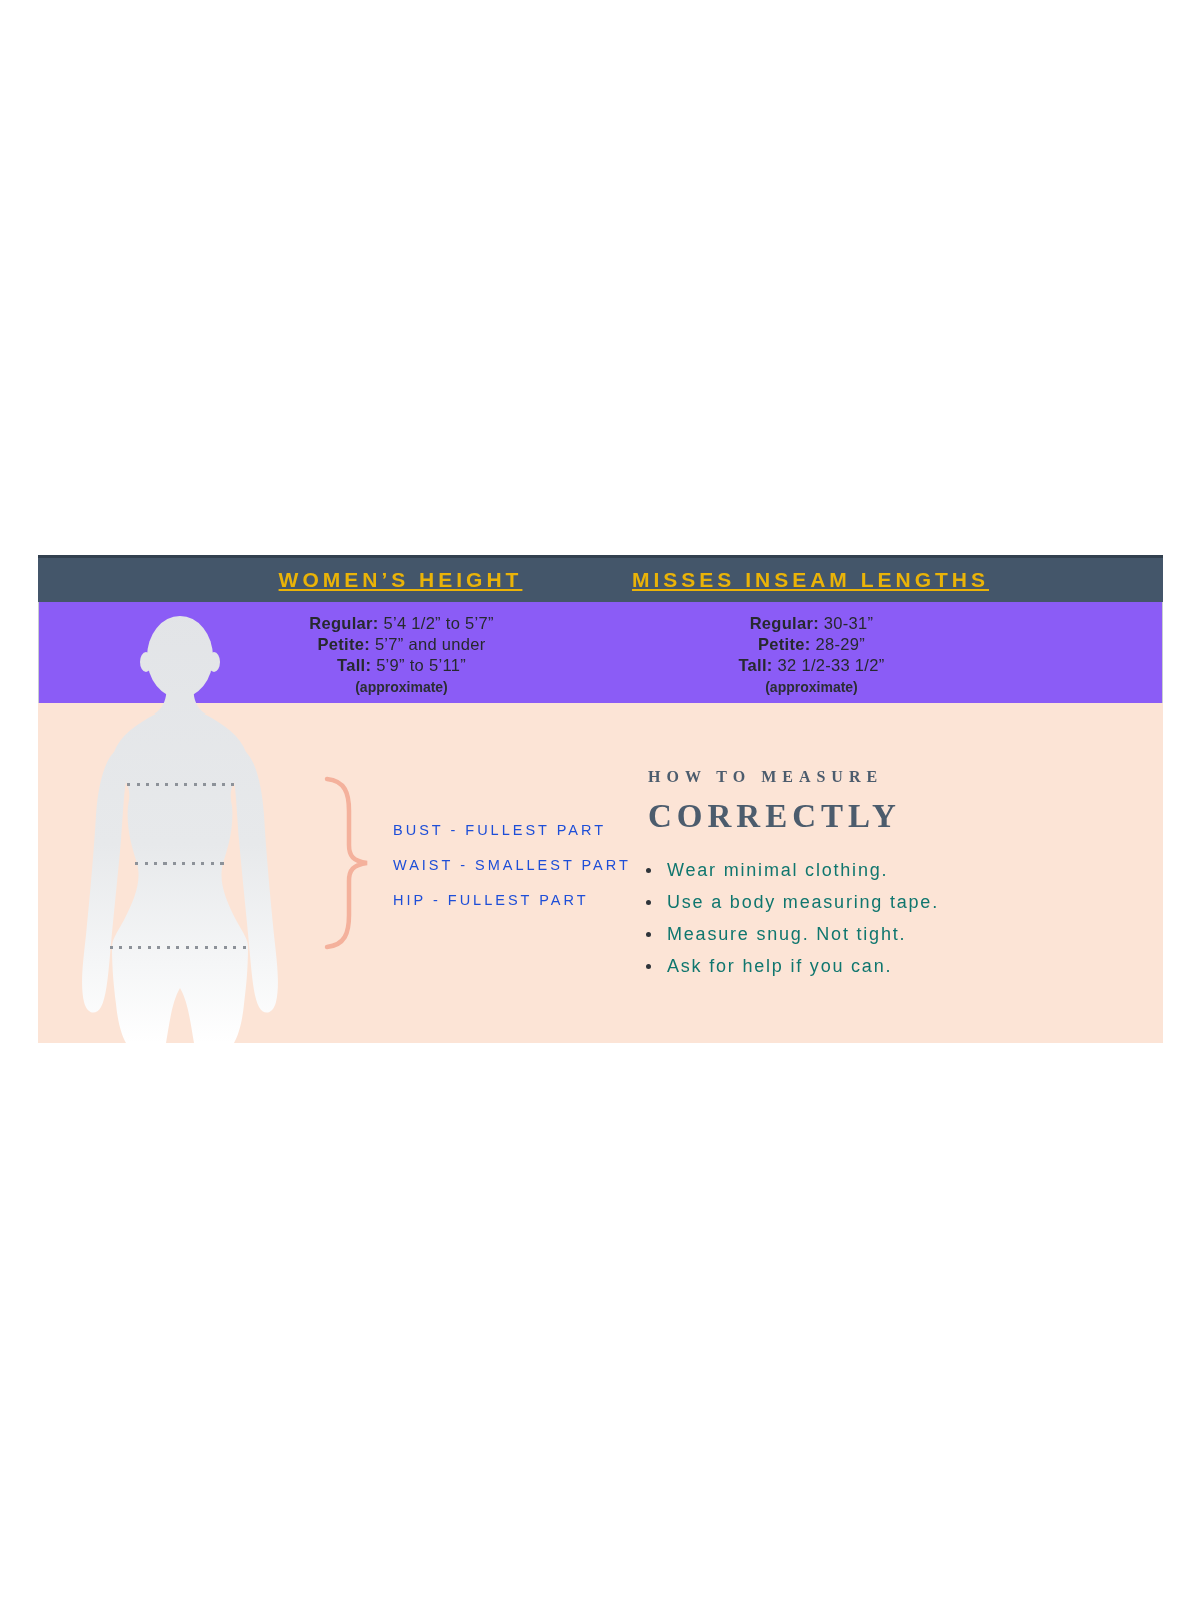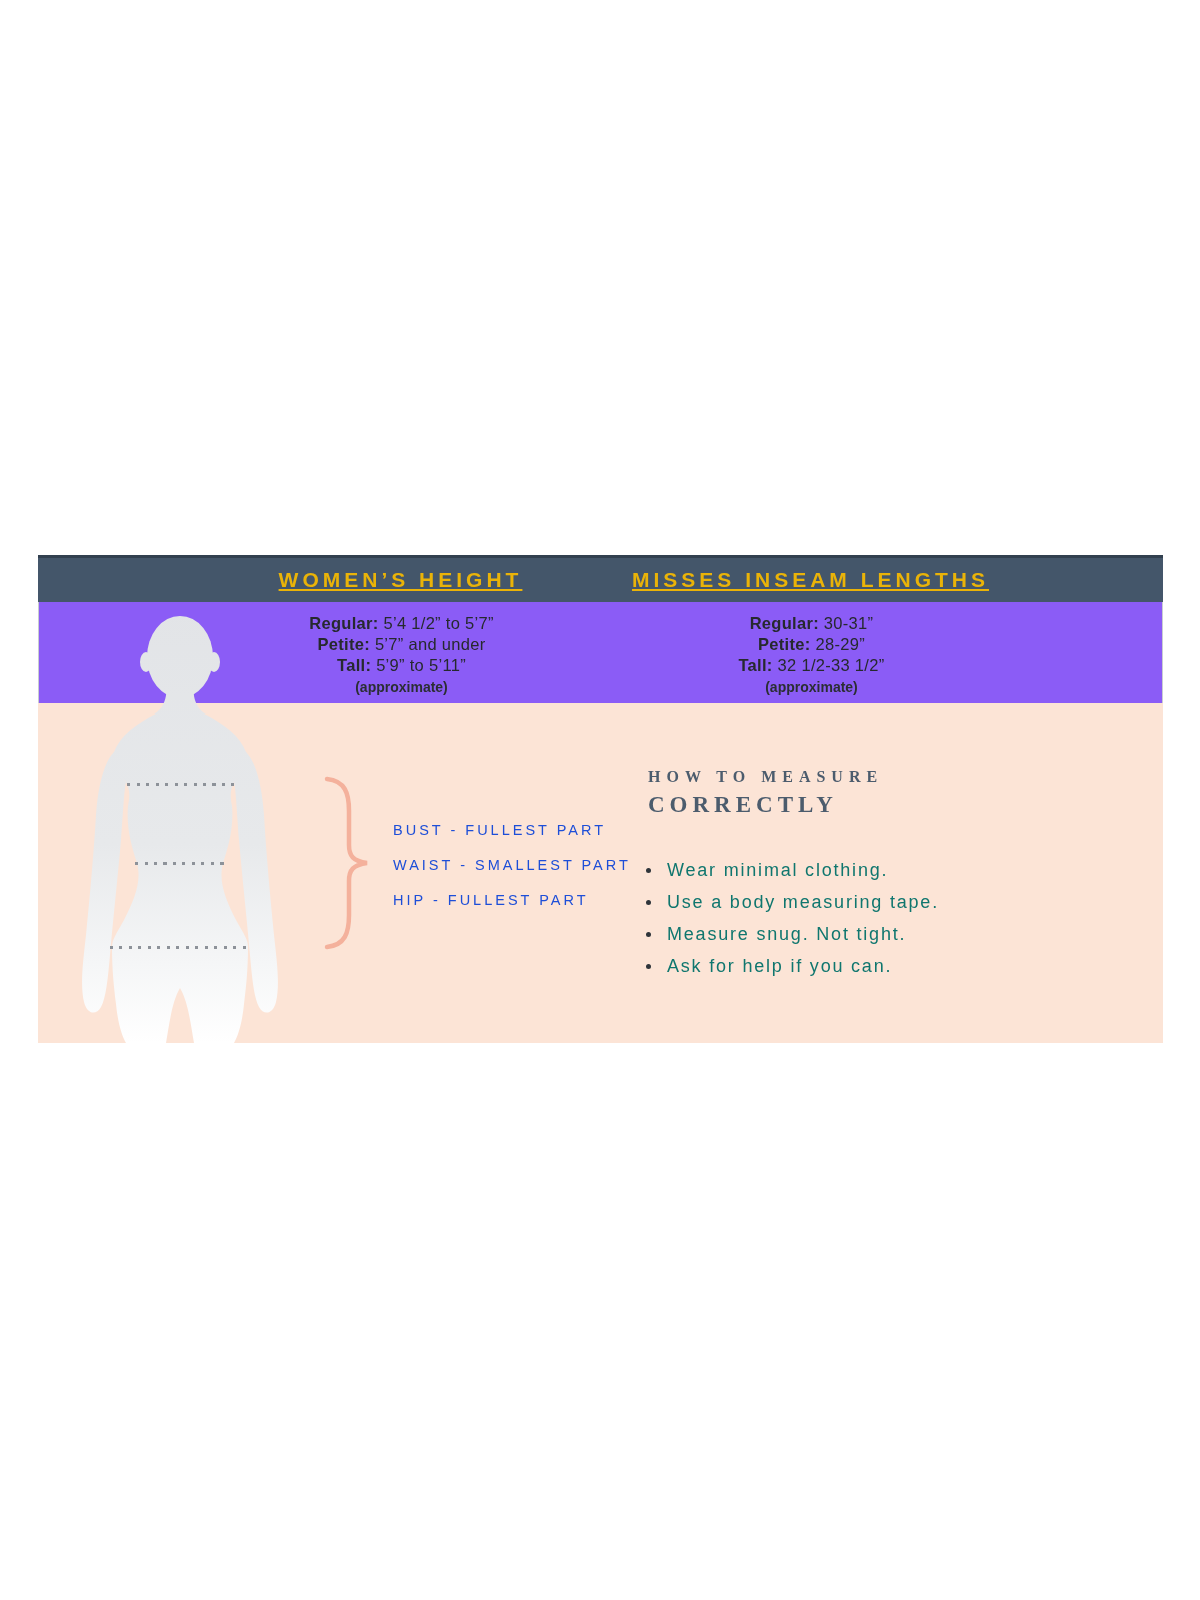--- a/index.html
+++ b/index.html
@@ -61,22 +61,22 @@
     font-size:14.5px; font-weight:normal; letter-spacing:3px;
     color:#1d4ed8; line-height:18px; margin-bottom:17px; white-space:nowrap;
   }
   
   .howto { position:absolute; left:610px; top:213px; color:#4c5c6d; z-index:3; }
   .howto-line1 {
     font-family:"Liberation Serif", serif; font-size:16px;
     letter-spacing:6px; font-weight:bold; white-space:nowrap;
   }
   .howto-line2 {
-    font-family:"Liberation Serif", serif; font-size:23px;
-    letter-spacing:5px; font-weight:600; margin-top:6px; white-space:nowrap;
+    font-family:"Liberation Serif", serif; font-size:33px;
+    letter-spacing:5px; font-weight:600; margin-top:12px; white-space:nowrap;
   }
   .tips { position:absolute; left:605px; top:305px; list-style:none; z-index:3; }
   .tips li {
     position:relative; padding-left:24px; margin-bottom:11px;
     font-size:18px; letter-spacing:1.8px; color:#0f766e; line-height:21px;
     white-space:nowrap;
   }
   .tips li .tip-dot {
     position:absolute; left:3px; top:8px; width:5px; height:5px;
     border-radius:50%; background:#2f343a;

